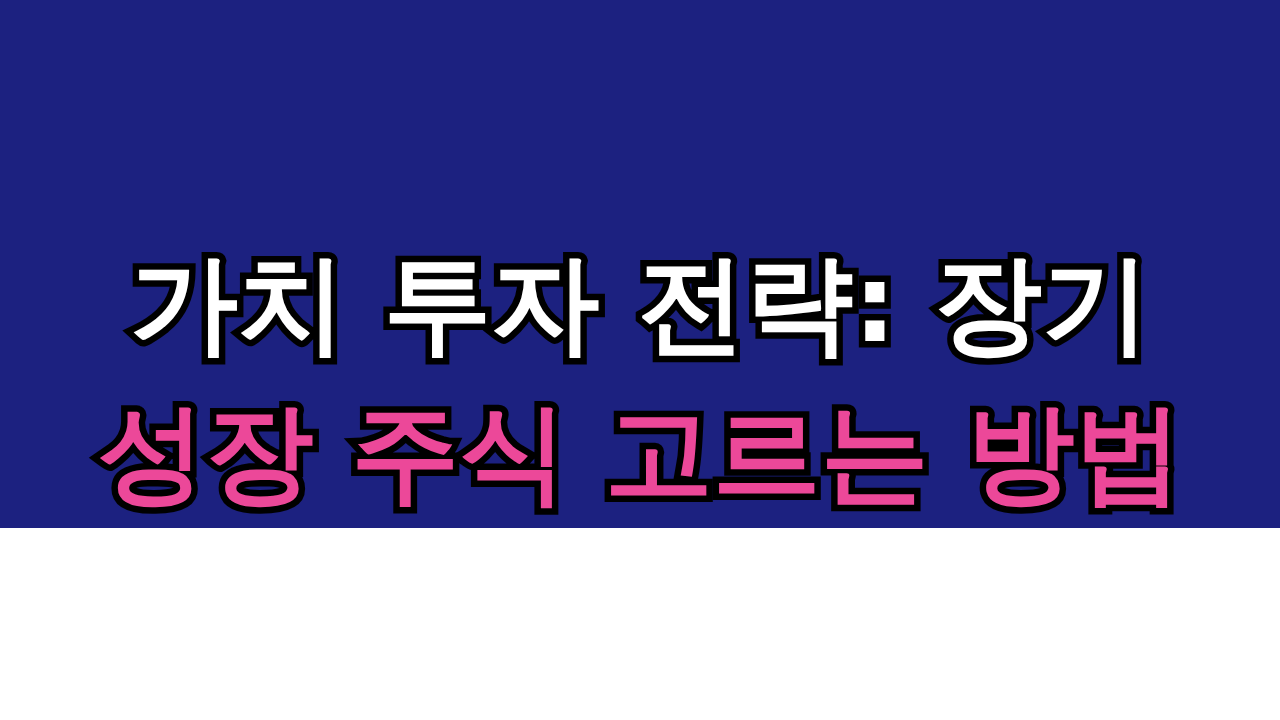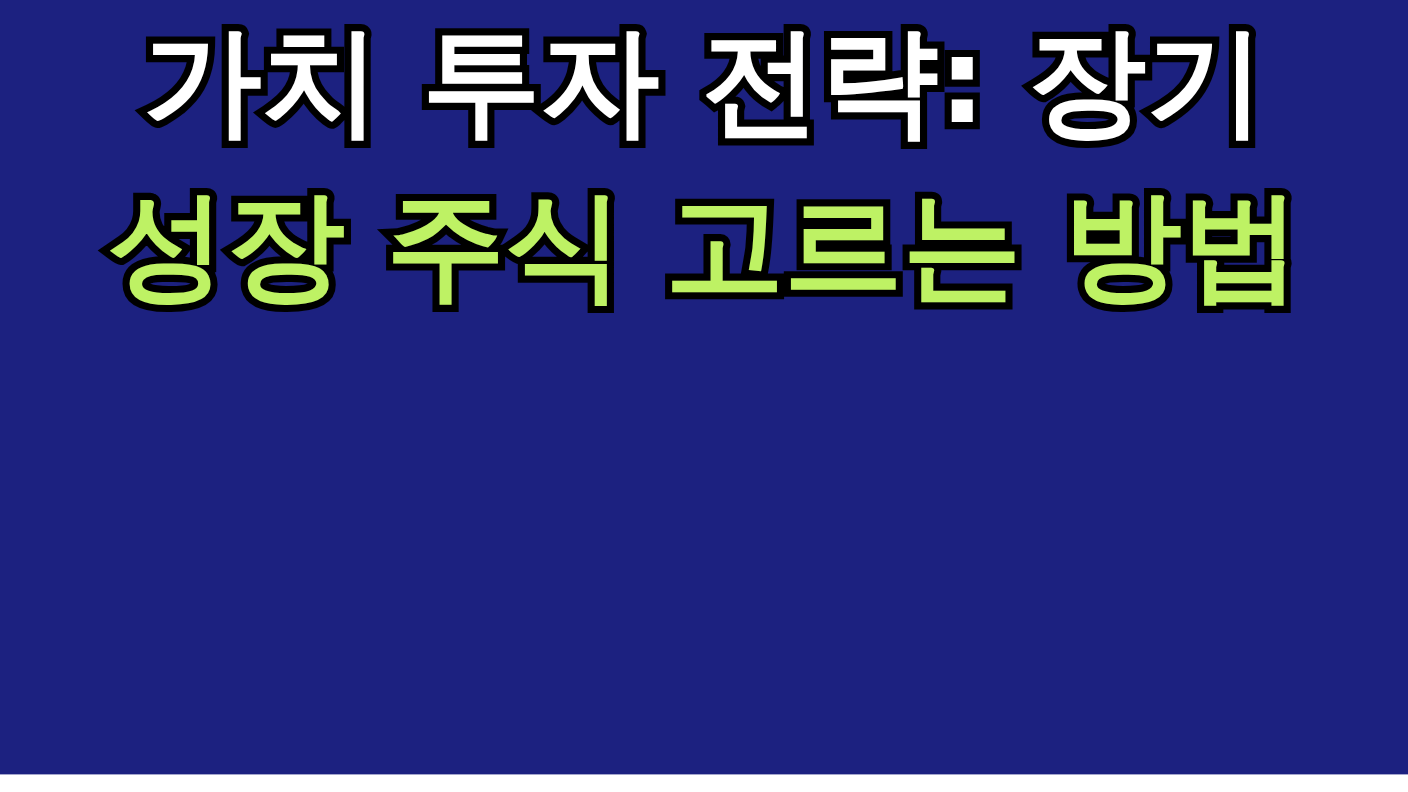--- a/index.html
+++ b/index.html
@@ -10,24 +10,24 @@
   body {
     width: 1280px;
     height: 720px;
     overflow: hidden;
     font-family: "DejaVu Sans", "Liberation Sans", sans-serif;
   }
 
   #thumbnail-card {
     position: relative;
     width: 1280px;
-    height: 704px;
+    height: 528px;
     background: #1c2180;
     display: flex;
-    align-items: flex-start;
+    align-items: flex-end;
     justify-content: center;
     box-sizing: border-box;
   }
 
   #title-block {
     width: 100%;
     text-align: center;
     padding: 0 40px;
     box-sizing: border-box;
     display: flex;
@@ -58,16 +58,16 @@
 </style>
 </head>
 <body>
 
 <div id="thumbnail-card" style="background: rgb(28, 33, 128);">
 
   <div id="title-block">
 
     <span class="title-line" id="title-line-1" style="color: rgb(255, 255, 255); -webkit-text-stroke-color: rgb(0, 0, 0);">가치 투자 전략: 장기</span>
 
-    <span class="title-line" id="title-line-2" style="color: #bef264; -webkit-text-stroke-color: rgb(0, 0, 0);">성장 주식 고르는 방법</span>
+    <span class="title-line" id="title-line-2" style="color: #ec4899; -webkit-text-stroke-color: rgb(0, 0, 0);">성장 주식 고르는 방법</span>
 
   </div>
 </div>
 
 </body></html>

